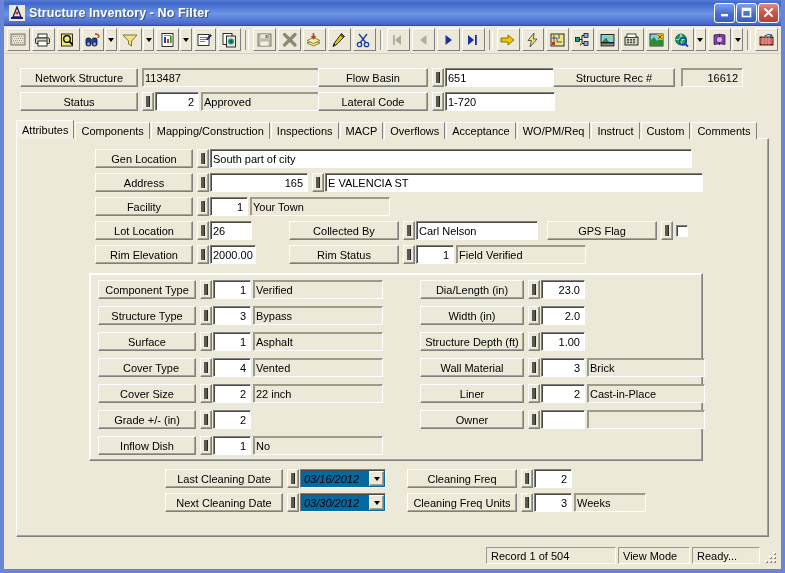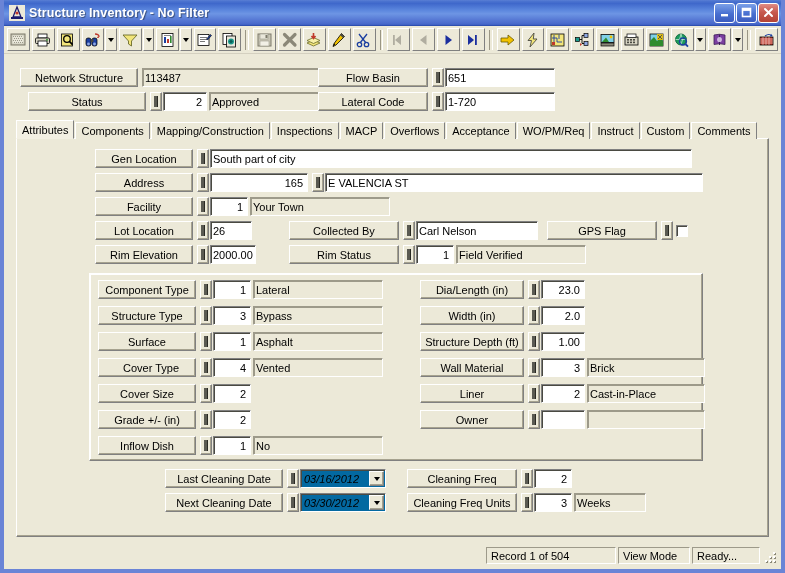--- a/index.html
+++ b/index.html
@@ -620,22 +620,26 @@
 
     <div class="hdr-row" style="left:12px; top:12px;">
       <div class="btn3d" style="width:118px;height:19px;">Network Structure</div>
       <div class="field ro" style="width:178px;height:19px;margin-left:4px;">113487</div>
     </div>
     <div class="hdr-row" style="left:310px; top:12px;">
       <div class="btn3d" style="width:110px;height:19px;">Flow Basin</div>
       <div class="lookup" style="height:19px;margin-left:4px;"></div>
       <div class="field" style="width:110px;height:19px;margin-left:1px;">651</div>
     </div>
-
-    <div class="hdr-row" style="left:20px; top:36px;">
+    <div class="hdr-row" style="left:545px; top:12px;">
+      <div class="btn3d" style="width:122px;height:19px;">Structure Rec #</div>
+      <div class="field ro num" style="width:62px;height:19px;margin-left:6px;">16612</div>
+    </div>
+
+    <div class="hdr-row" style="left:12px; top:36px;">
       <div class="btn3d" style="width:118px;height:19px;">Status</div>
       <div class="lookup" style="height:19px;margin-left:4px;"></div>
       <div class="field num" style="width:44px;height:19px;margin-left:1px;">2</div>
       <div class="field ro" style="width:128px;height:19px;margin-left:2px;">Approved</div>
     </div>
     <div class="hdr-row" style="left:310px; top:36px;">
       <div class="btn3d" style="width:110px;height:19px;">Lateral Code</div>
       <div class="lookup" style="height:19px;margin-left:4px;"></div>
       <div class="field" style="width:110px;height:19px;margin-left:1px;">1-720</div>
     </div>
@@ -726,21 +730,21 @@
         <div class="field num" style="width:38px;height:19px;margin-left:1px;">1</div>
         <div class="field ro" style="width:130px;height:19px;margin-left:2px;">Field Verified</div>
       </div>
 
       <div class="groupbox" style="left:72px; top:134px; width:614px; height:188px;">
         <div id="group-left" style="position:absolute;left:8px;top:6px;">
             <div style="display: flex; align-items: center; margin-bottom: 7px;">
               <div class="btn3d" style="width: 98px; height: 19px;">Component Type</div>
               <div class="lookup" style="height: 19px; margin-left: 4px;"></div>
               <div class="field num" style="width: 38px; height: 19px; margin-left: 1px;">1</div>
-              <div class="field ro" style="width: 130px; height: 19px; margin-left: 2px;">Lateral</div>
+              <div class="field ro" style="width: 130px; height: 19px; margin-left: 2px;">Verified</div>
             </div>
             <div style="display: flex; align-items: center; margin-bottom: 7px;">
               <div class="btn3d" style="width: 98px; height: 19px;">Structure Type</div>
               <div class="lookup" style="height: 19px; margin-left: 4px;"></div>
               <div class="field num" style="width: 38px; height: 19px; margin-left: 1px;">3</div>
               <div class="field ro" style="width: 130px; height: 19px; margin-left: 2px;">Bypass</div>
             </div>
             <div style="display: flex; align-items: center; margin-bottom: 7px;">
               <div class="btn3d" style="width: 98px; height: 19px;">Surface</div>
               <div class="lookup" style="height: 19px; margin-left: 4px;"></div>
@@ -750,20 +754,21 @@
             <div style="display: flex; align-items: center; margin-bottom: 7px;">
               <div class="btn3d" style="width: 98px; height: 19px; padding-left: 8px;">Cover Type</div>
               <div class="lookup" style="height: 19px; margin-left: 4px;"></div>
               <div class="field num" style="width: 38px; height: 19px; margin-left: 1px;">4</div>
               <div class="field ro" style="width: 130px; height: 19px; margin-left: 2px;">Vented</div>
             </div>
             <div style="display: flex; align-items: center; margin-bottom: 7px;">
               <div class="btn3d" style="width: 98px; height: 19px;">Cover Size</div>
               <div class="lookup" style="height: 19px; margin-left: 4px;"></div>
               <div class="field num" style="width: 38px; height: 19px; margin-left: 1px;">2</div>
+              <div class="field ro" style="width: 130px; height: 19px; margin-left: 2px;">22 inch</div>
             </div>
             <div style="display: flex; align-items: center; margin-bottom: 7px;">
               <div class="btn3d" style="width: 98px; height: 19px;">Grade +/- (in)</div>
               <div class="lookup" style="height: 19px; margin-left: 4px;"></div>
               <div class="field num" style="width: 38px; height: 19px; margin-left: 1px;">2</div>
             </div>
             <div style="display: flex; align-items: center; margin-bottom: 7px;">
               <div class="btn3d" style="width: 98px; height: 19px;">Inflow Dish</div>
               <div class="lookup" style="height: 19px; margin-left: 4px;"></div>
               <div class="field num" style="width: 38px; height: 19px; margin-left: 1px;">1</div>

